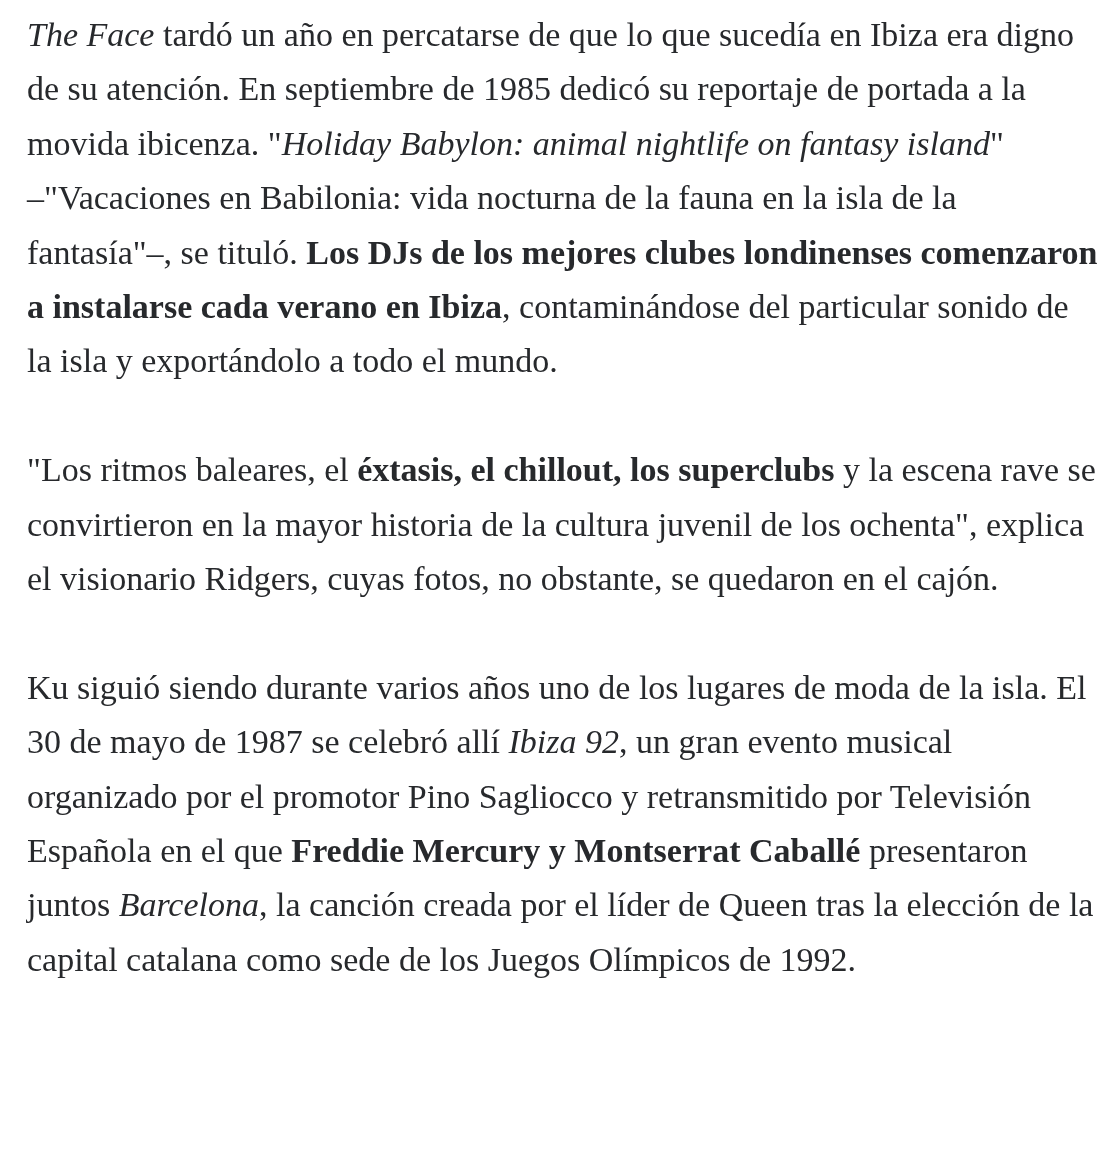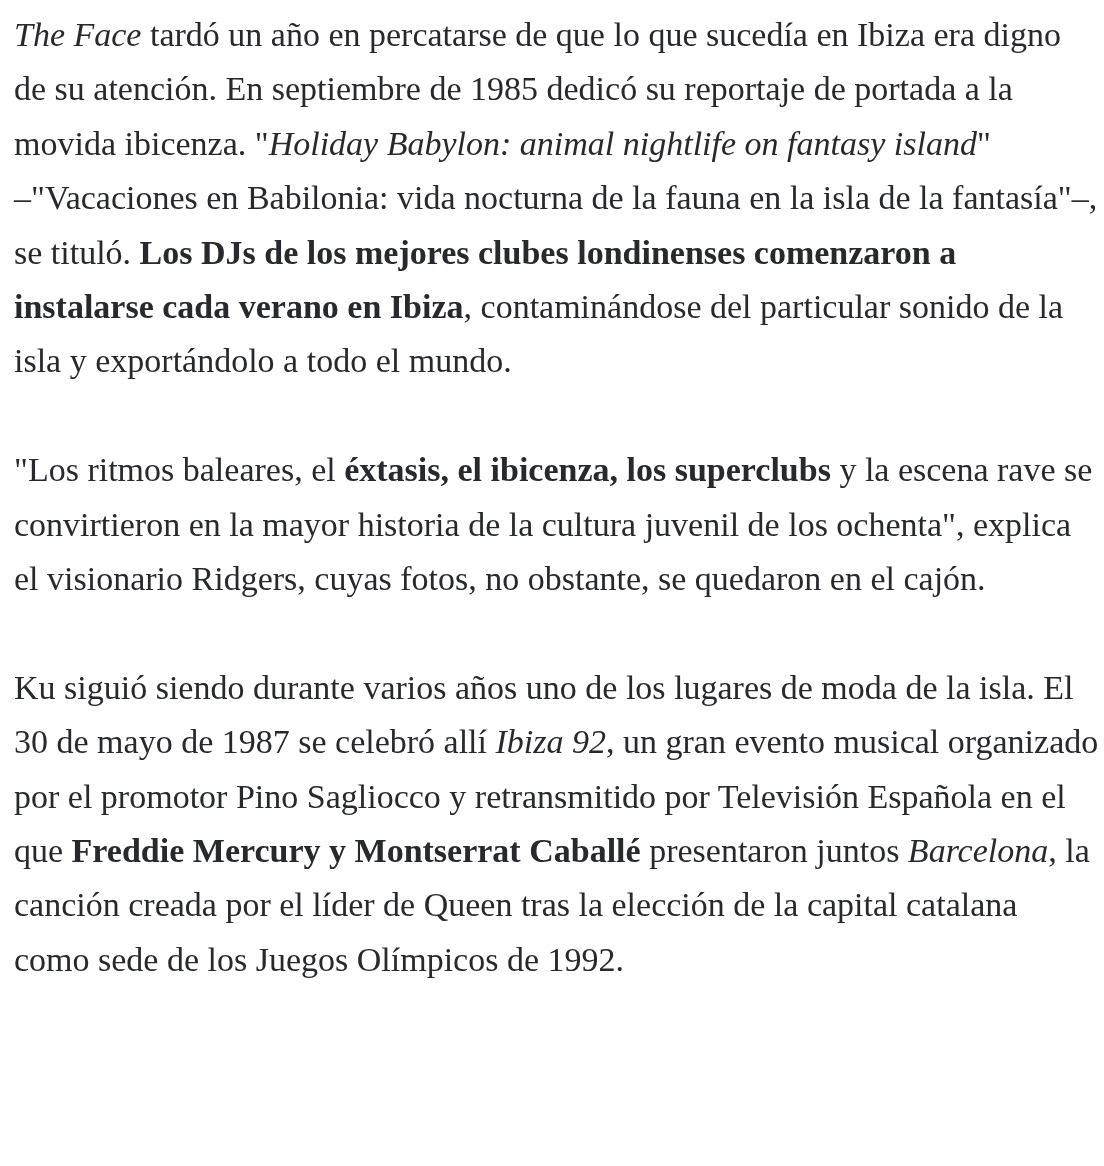--- a/index.html
+++ b/index.html
@@ -11,36 +11,36 @@
     width: 1104px;
     height: 1166px;
     overflow: hidden;
     font-family: "Liberation Serif", "DejaVu Serif", serif;
     font-size: 34px;
     line-height: 54.4px;
     color: #27292c;
     -webkit-font-smoothing: antialiased;
   }
   main.article {
-    padding: 8px 4px 0 14px;
+    padding: 8px 4px 0 27px;
   }
   p.para {
     margin: 0 0 54.4px 0;
     padding: 0;
     text-align: left;
   }
   p.para:last-child {
     margin-bottom: 0;
   }
   .run-normal { font-weight: normal; font-style: normal; }
   .run-bold   { font-weight: bold;   font-style: normal; }
   .run-italic { font-weight: normal; font-style: italic; }
 </style>
 </head>
 <body style="background: rgb(255, 255, 255); color: rgb(39, 41, 44);">
 
 <main class="article">
   <div id="paragraphs">
       <p class="para"><span class="run-italic">The Face</span><span class="run-normal"> tardó un año en percatarse de que lo que sucedía en Ibiza era digno de su atención. En septiembre de 1985 dedicó su reportaje de portada a la movida ibicenza. "</span><span class="run-italic">Holiday Babylon: animal nightlife on fantasy island</span><span class="run-normal">" –"Vacaciones en Babilonia: vida nocturna de la fauna en la isla de la fantasía"–, se tituló. </span><span class="run-bold">Los DJs de los mejores clubes londinenses comenzaron a instalarse cada verano en Ibiza</span><span class="run-normal">, contaminándose del particular sonido de la isla y exportándolo a todo el mundo.</span></p>
-      <p class="para"><span class="run-normal">"Los ritmos baleares, el </span><span class="run-bold">éxtasis, el ibicenza, los superclubs</span><span class="run-normal"> y la escena rave se convirtieron en la mayor historia de la cultura juvenil de los ochenta", explica el visionario Ridgers, cuyas fotos, no obstante, se quedaron en el cajón.</span></p>
+      <p class="para"><span class="run-normal">"Los ritmos baleares, el </span><span class="run-bold">éxtasis, el chillout, los superclubs</span><span class="run-normal"> y la escena rave se convirtieron en la mayor historia de la cultura juvenil de los ochenta", explica el visionario Ridgers, cuyas fotos, no obstante, se quedaron en el cajón.</span></p>
       <p class="para"><span class="run-normal">Ku siguió siendo durante varios años uno de los lugares de moda de la isla. El 30 de mayo de 1987 se celebró allí </span><span class="run-italic">Ibiza 92</span><span class="run-normal">, un gran evento musical organizado por el promotor Pino Sagliocco y retransmitido por Televisión Española en el que </span><span class="run-bold">Freddie Mercury y Montserrat Caballé</span><span class="run-normal"> presentaron juntos </span><span class="run-italic">Barcelona</span><span class="run-normal">, la canción creada por el líder de Queen tras la elección de la capital catalana como sede de los Juegos Olímpicos de 1992.</span></p>
     </div>
 </main>
 
 </body></html>

